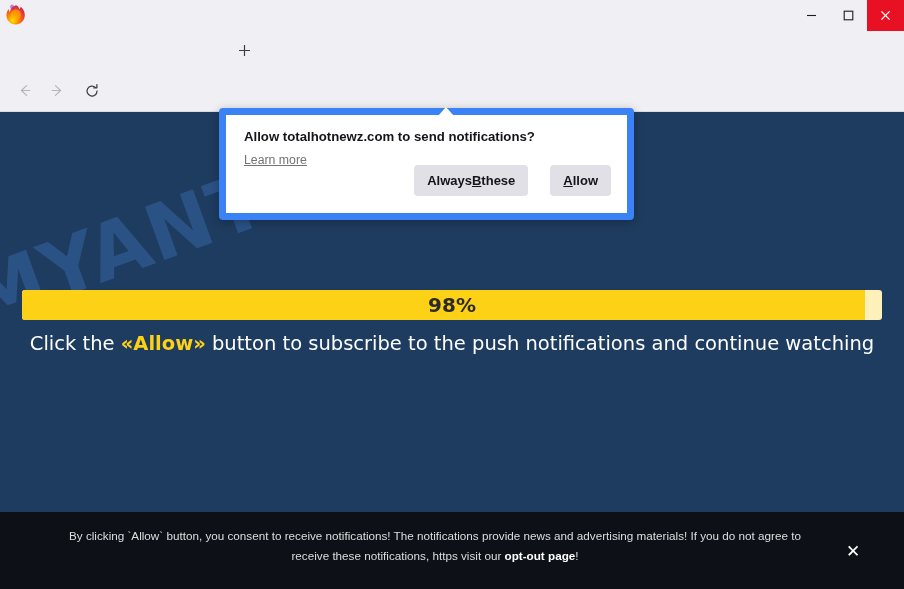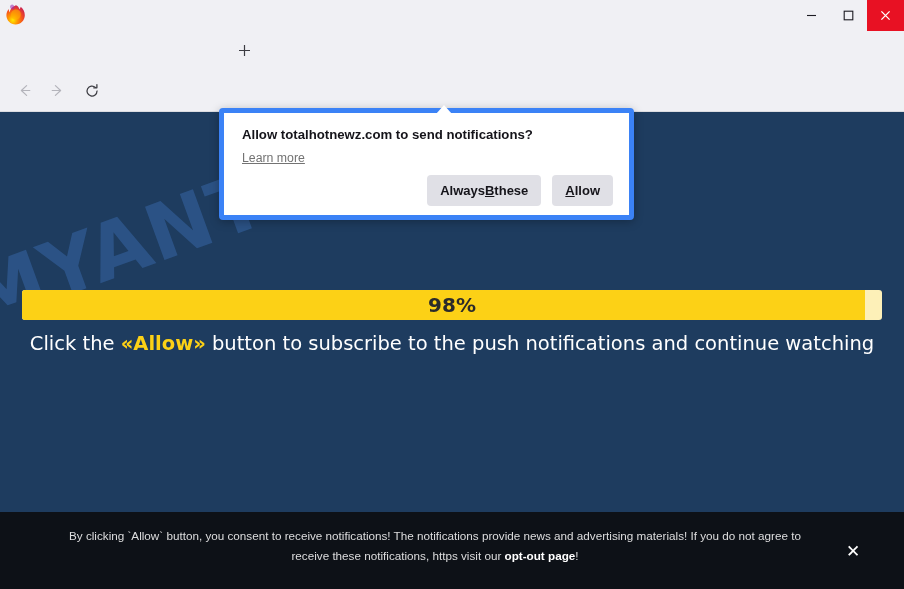--- a/index.html
+++ b/index.html
@@ -147,41 +147,41 @@
   .consent-close {
     position: absolute; right: 40px; top: 28px;
     width: 22px; height: 22px; display: flex; align-items: center; justify-content: center;
     color: #ffffff; font-size: 17px; line-height: 1;
     font-family: "DejaVu Sans", sans-serif;
   }
 
   
   .doorhanger {
     position: absolute; left: 219px; top: 108px; width: 415px; height: 112px;
-    background: #ffffff; border: 5px solid #3b82f6; border-radius: 4px;
+    background: #ffffff; border: 7px solid #3b82f6; border-radius: 4px;
     box-shadow: 0 2px 10px rgba(0,0,0,.28);
     z-index: 20;
   }
   .dh-arrow {
     position: absolute; left: 212px; top: -8px;
     width: 16px; height: 9px;
     background: #ffffff;
     clip-path: polygon(50% 0, 100% 100%, 0 100%);
     z-index: 21;
   }
   .dh-title {
     position: absolute; left: 18px; top: 14px;
     font-size: 13.2px; font-weight: 700; color: #15141a;
   }
   .dh-link {
     position: absolute; left: 18px; top: 38px;
     font-size: 12.3px; color: #737373; text-decoration: underline;
   }
   .dh-buttons {
-    position: absolute; right: 16px; top: 62px; display: flex; gap: 11px;
+    position: absolute; right: 16px; top: 50px; display: flex; gap: 22px;
   }
   .dh-btn {
     height: 31px; padding: 0 13px;
     background: #e0e0e6; border: none; border-radius: 4px;
     font-size: 13px; font-weight: 700; color: #15141a;
     display: flex; align-items: center; justify-content: center;
     font-family: "Liberation Sans", sans-serif;
   }
   .dh-btn u { text-decoration: underline; }
 </style>

